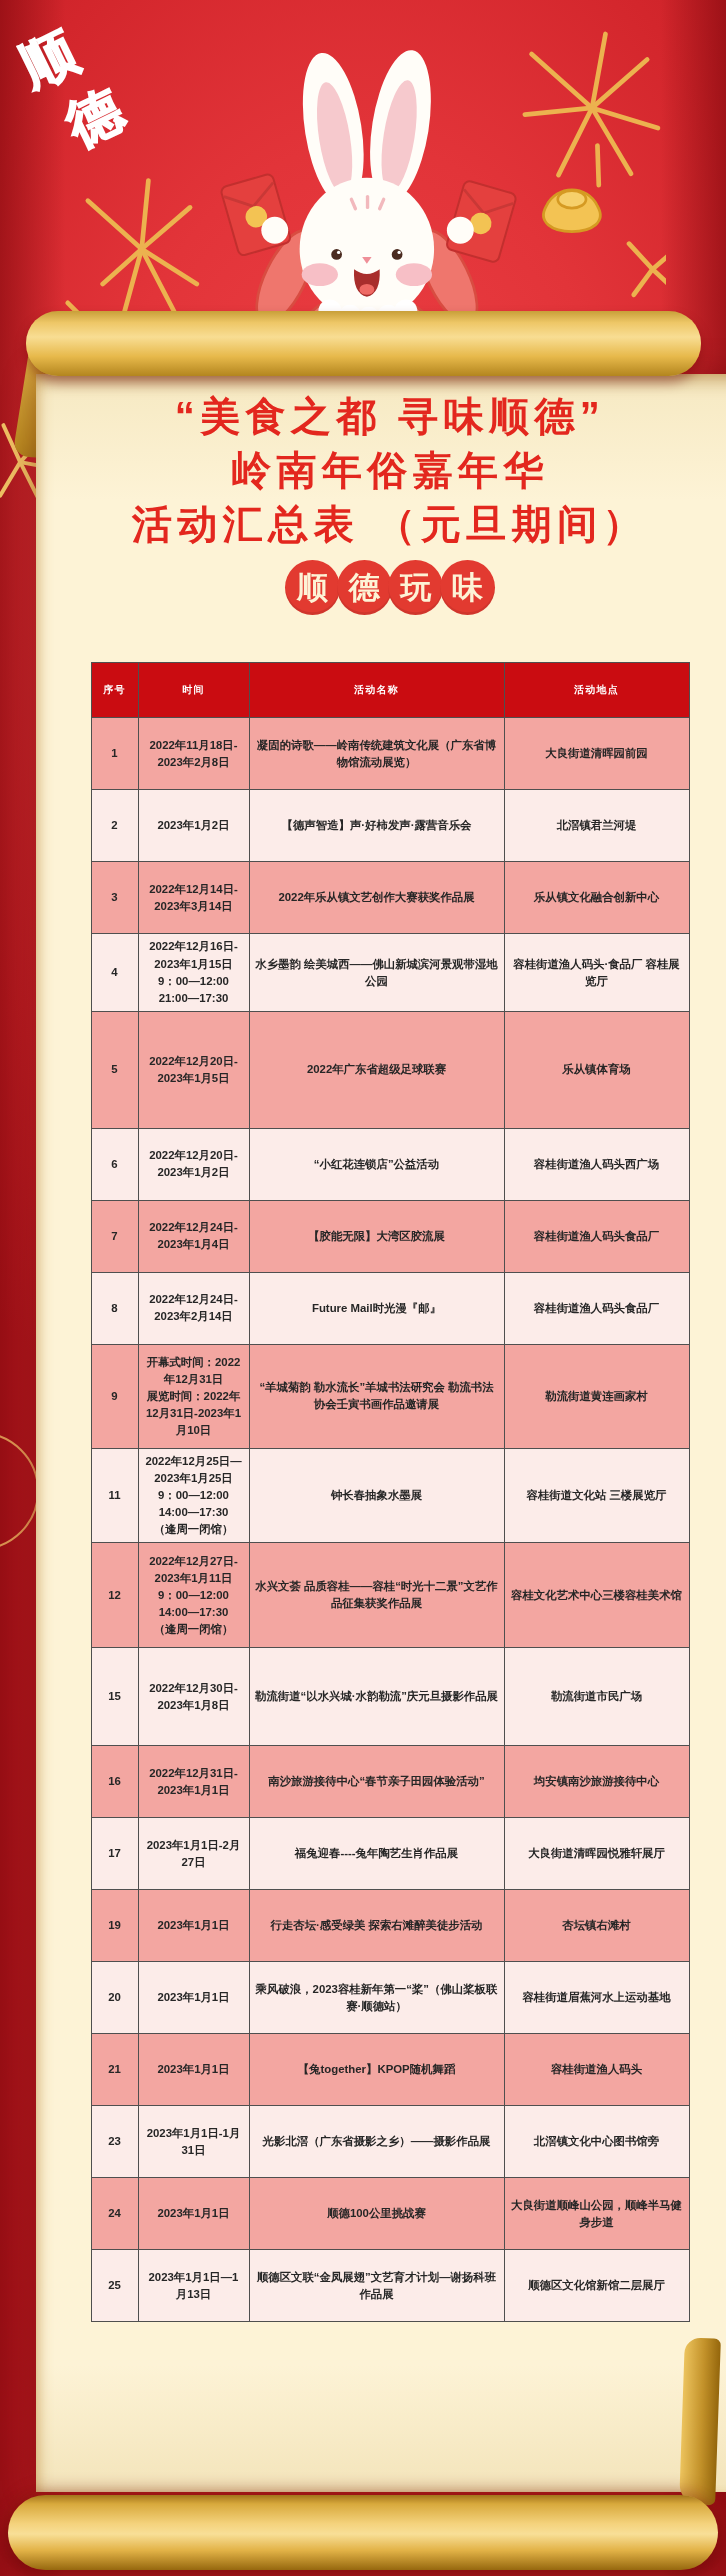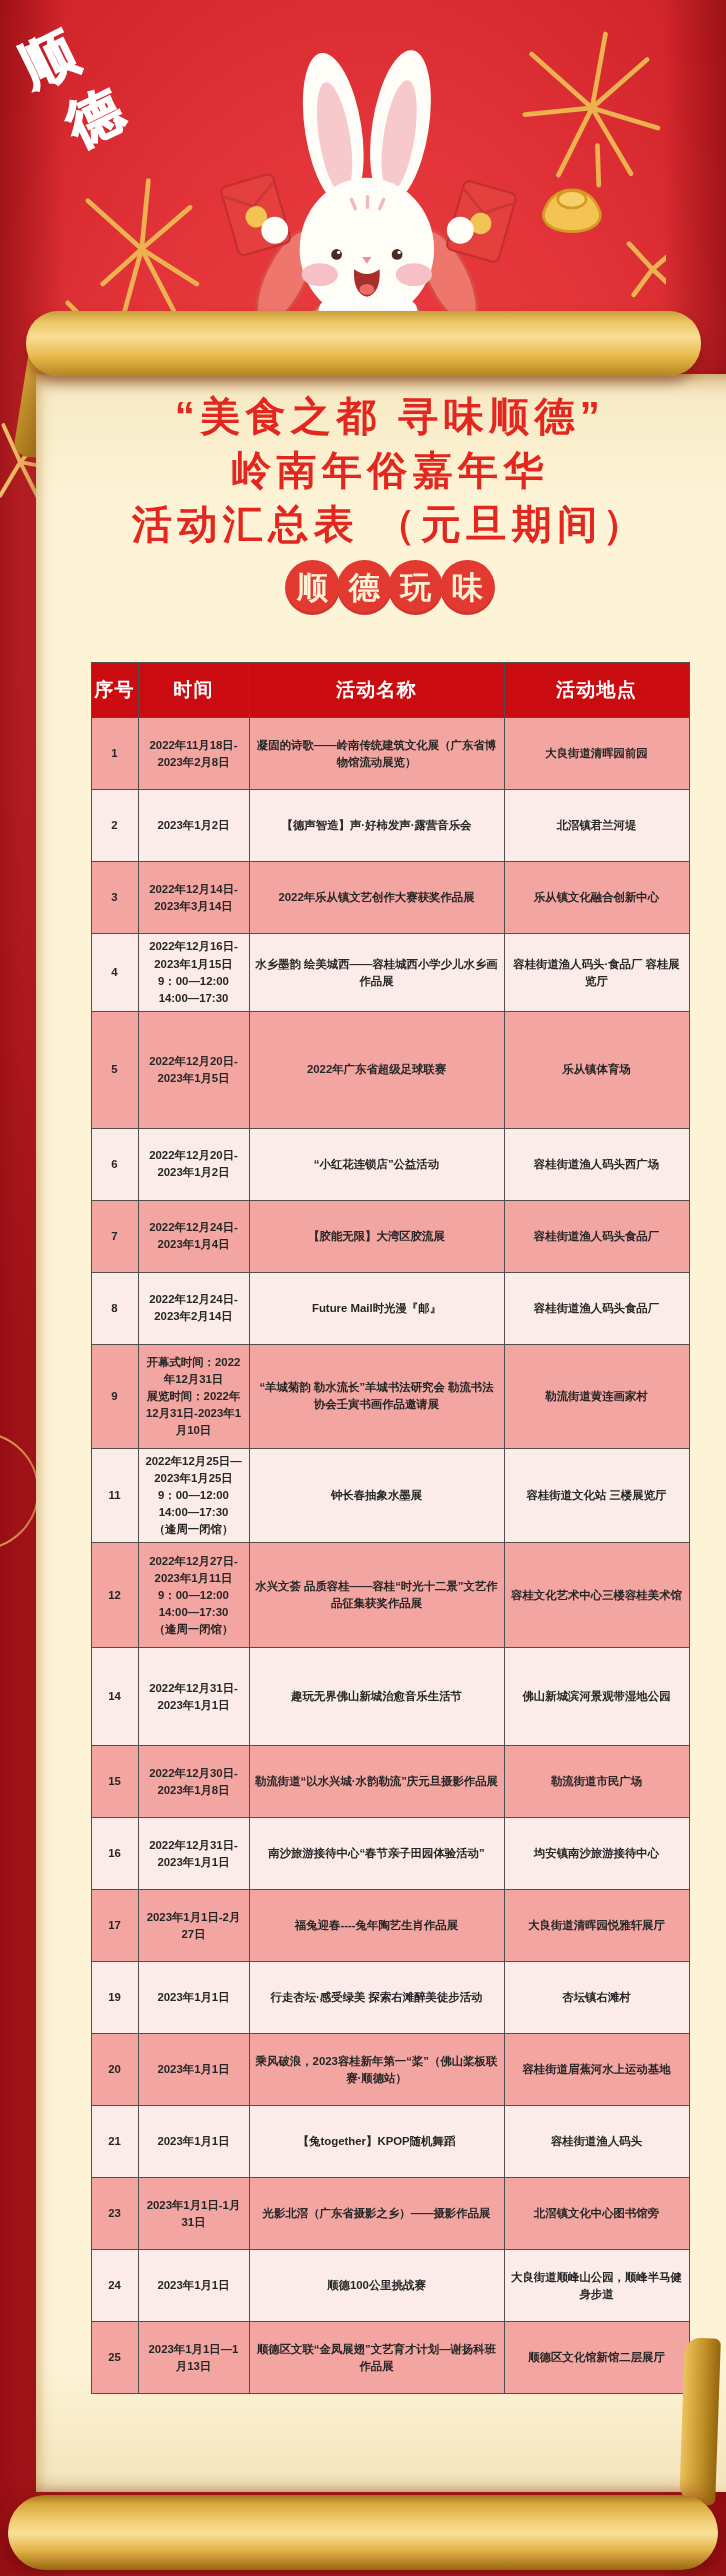--- a/index.html
+++ b/index.html
@@ -42,21 +42,21 @@
   
   .badge{margin-top:9.4px;display:flex;justify-content:center;}
   .badge-circle{width:55px;height:55px;border-radius:50%;background:#e23a30;color:#fdf3d6;
     display:flex;align-items:center;justify-content:center;font-size:31px;font-weight:900;
     margin-left:-3.4px;box-shadow:inset 0 -2.7px 0 rgba(0,0,0,.08);}
   .badge-circle:first-child{margin-left:0;}
   
   table.events{border-collapse:collapse;table-layout:fixed;width:598px;margin:47px auto 0;}
   table.events col.c-no{width:47px;} table.events col.c-time{width:111px;}
   table.events col.c-name{width:255px;} table.events col.c-venue{width:185px;}
-  table.events th{background:#ca0c11;color:#ffffff;font-size:19px;font-weight:700;height:52px;
+  table.events th{background:#ca0c11;color:#ffffff;font-size:10px;font-weight:700;height:52px;
     border:0.7px solid #4f4f4f;letter-spacing:1.3px;}
   table.events td{border:0.7px solid #4f4f4f;height:63px;text-align:center;vertical-align:middle;
     font-size:11.4px;font-weight:700;color:#262626;line-height:1.5;padding:4px 5.4px;}
   table.events td:nth-child(2){white-space:pre-line;}
   table.events tbody tr:nth-child(odd){background:#f3a6a1;}
   table.events tbody tr:nth-child(even){background:#fcece9;}
   table.events tbody tr:nth-child(5) td{height:108px;}
   table.events tbody tr:nth-child(9) td{height:95px;}
   table.events tbody tr:nth-child(11) td{height:96px;}
   table.events tbody tr:nth-child(12) td{height:89px;}
@@ -249,22 +249,22 @@
             <td>2022年12月14日-
 2023年3月14日</td>
             <td>2022年乐从镇文艺创作大赛获奖作品展</td>
             <td>乐从镇文化融合创新中心</td>
           </tr>
           <tr>
             <td>4</td>
             <td>2022年12月16日-
 2023年1月15日
 9：00—12:00
-14:00—17:30</td>
-            <td>水乡墨韵  绘美城西——容桂城西小学少儿水乡画作品展</td>
+21:00—17:30</td>
+            <td>水乡墨韵  绘美城西——佛山新城滨河景观带湿地公园</td>
             <td>容桂街道渔人码头·食品厂 容桂展览厅</td>
           </tr>
           <tr>
             <td>5</td>
             <td>2022年12月20日-
 2023年1月5日</td>
             <td>2022年广东省超级足球联赛</td>
             <td>乐从镇体育场</td>
           </tr>
           <tr>
@@ -313,27 +313,20 @@
             <td>12</td>
             <td>2022年12月27日-
 2023年1月11日
 9：00—12:00
 14:00—17:30
 （逢周一闭馆）</td>
             <td>水兴文荟 品质容桂——容桂“时光十二景”文艺作品征集获奖作品展</td>
             <td>容桂文化艺术中心三楼容桂美术馆</td>
           </tr>
           <tr>
-            <td>14</td>
-            <td>2022年12月31日-
-2023年1月1日</td>
-            <td>趣玩无界佛山新城治愈音乐生活节</td>
-            <td>佛山新城滨河景观带湿地公园</td>
-          </tr>
-          <tr>
             <td>15</td>
             <td>2022年12月30日-
 2023年1月8日</td>
             <td>勒流街道“以水兴城·水韵勒流”庆元旦摄影作品展</td>
             <td>勒流街道市民广场</td>
           </tr>
           <tr>
             <td>16</td>
             <td>2022年12月31日-
 2023年1月1日</td>

